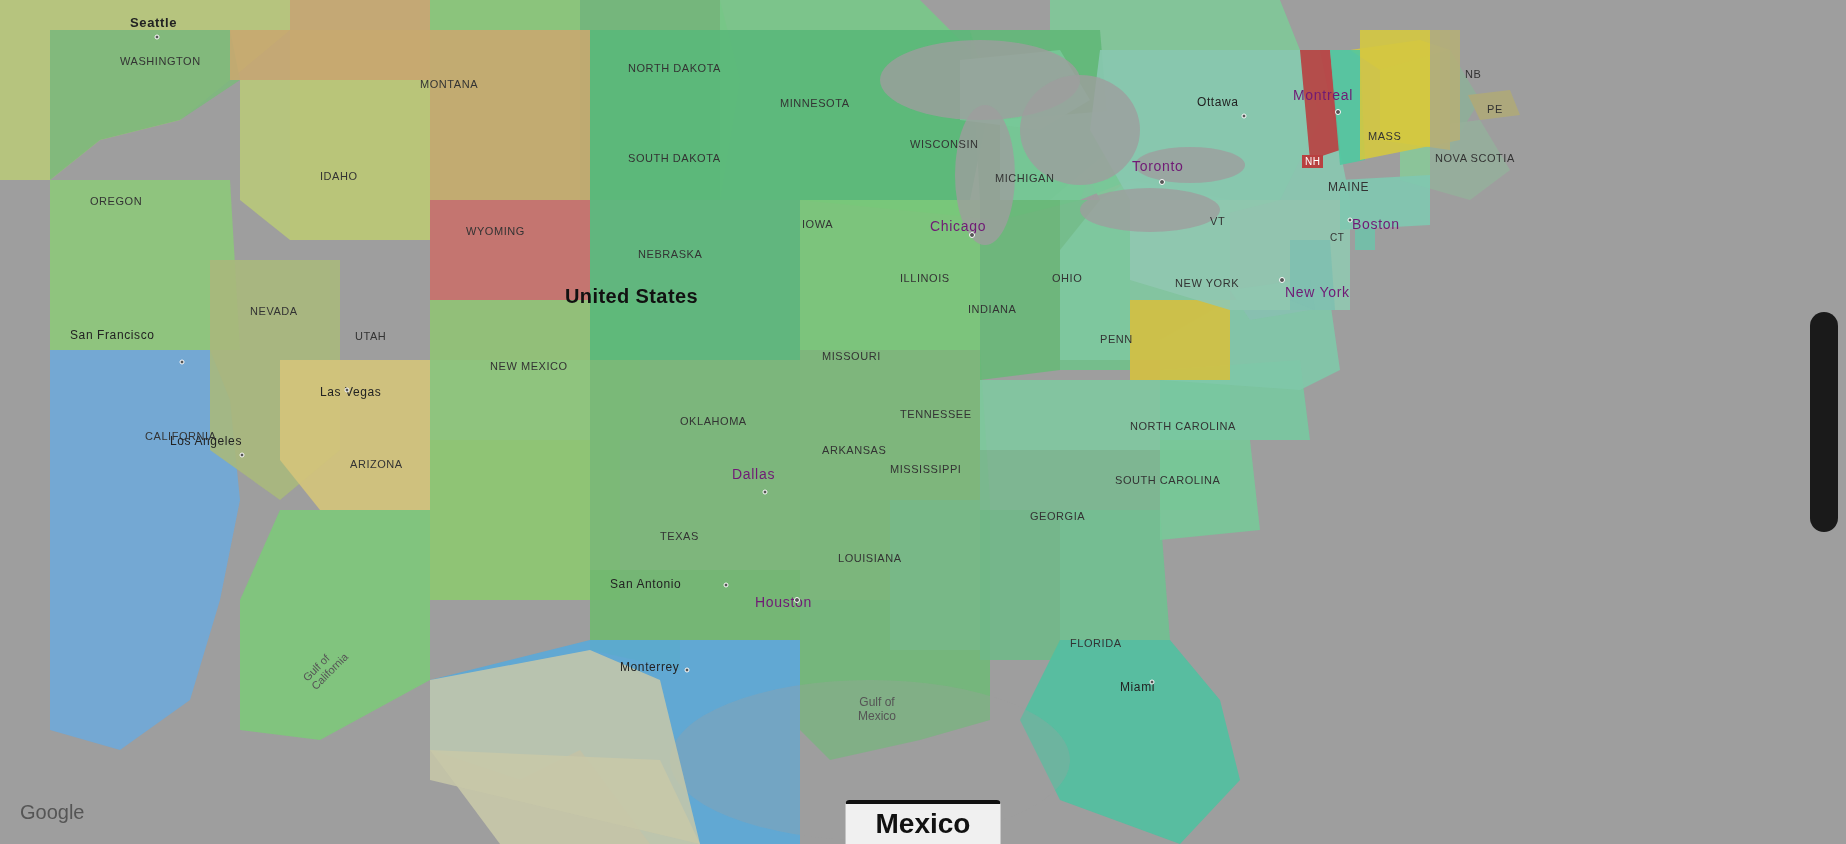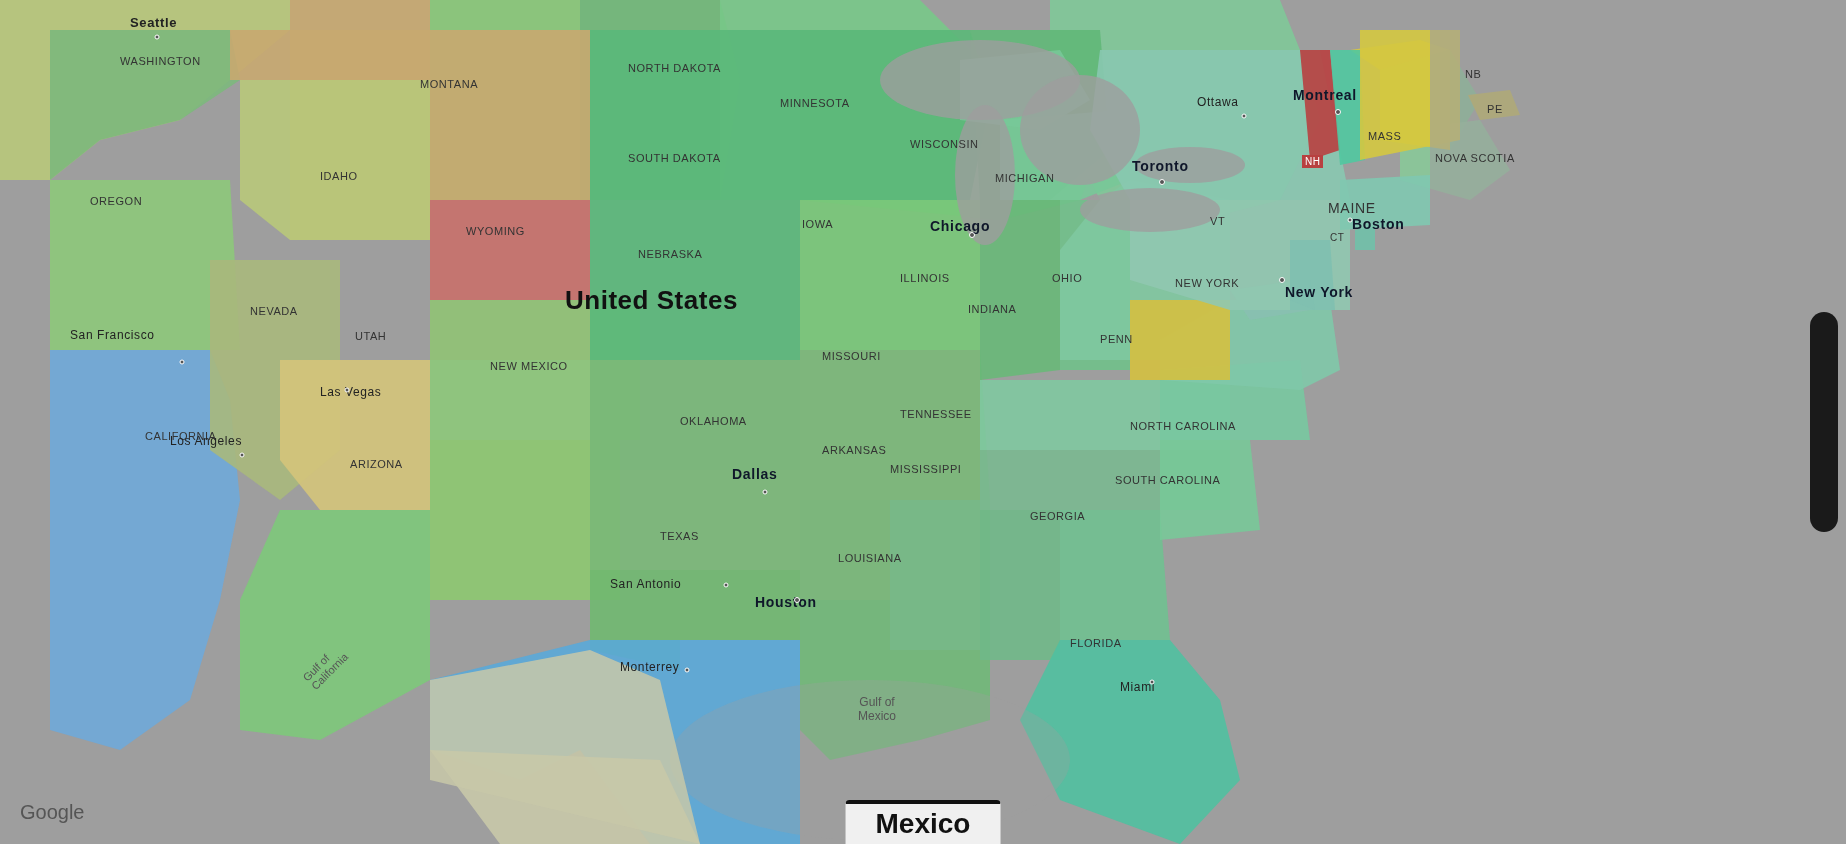--- a/index.html
+++ b/index.html
@@ -41,26 +41,26 @@
     .map-label.city {
       font-size: 12px;
       text-transform: none;
       font-weight: 400;
       color: #222;
     }
 
     .map-label.big-city {
       font-size: 14px;
       text-transform: none;
-      font-weight: 700;
-      color: #0f172a;
+      font-weight: 400;
+      color: #701a75;
     }
 
     .map-label.country-label {
-      font-size: 26px;
+      font-size: 20px;
       font-weight: 700;
       text-transform: none;
       color: #111;
       letter-spacing: 0.02em;
     }
 
     .city-dot {
       position: absolute;
       width: 6px;
       height: 6px;
@@ -268,21 +268,21 @@
   <div class="map-label" style="left:900px;top:408px;">TENNESSEE</div>
   <div class="map-label" style="left:890px;top:463px;">MISSISSIPPI</div>
   <div class="map-label" style="left:1030px;top:510px;">GEORGIA</div>
   <div class="map-label" style="left:1070px;top:637px;">FLORIDA</div>
   <div class="map-label" style="left:1115px;top:474px;">SOUTH CAROLINA</div>
   <div class="map-label" style="left:1130px;top:420px;">NORTH CAROLINA</div>
   <div class="map-label" style="left:1100px;top:333px;">PENN</div>
   <div class="map-label" style="left:1175px;top:277px;">NEW YORK</div>
   <div class="map-label" style="left:1210px;top:215px;">VT</div>
   <div class="map-label" style="left:1302px;top:155px;font-size:10px;background:#b84040;color:#fff;padding:1px 3px;">NH</div>
-  <div class="map-label" style="left:1328px;top:180px;font-size:14px;margin-top:20px;">MAINE</div>
+  <div class="map-label" style="left:1328px;top:180px;font-size:12px;">MAINE</div>
   <div class="map-label" style="left:1368px;top:130px;">MASS</div>
   <div class="map-label" style="left:1330px;top:232px;font-size:10px;">CT</div>
 
   <div class="map-label" style="left:1465px;top:68px;font-size:11px;">NB</div>
   <div class="map-label" style="left:1487px;top:103px;font-size:11px;">PE</div>
   <div class="map-label" style="left:1435px;top:152px;font-size:11px;">NOVA SCOTIA</div>
 
   <div class="map-label city" style="left:1197px;top:95px;">Ottawa</div>
   <div class="city-dot small" style="left:1244px;top:116px;"></div>
   <div class="map-label big-city" style="left:1293px;top:87px;">Montreal</div>

